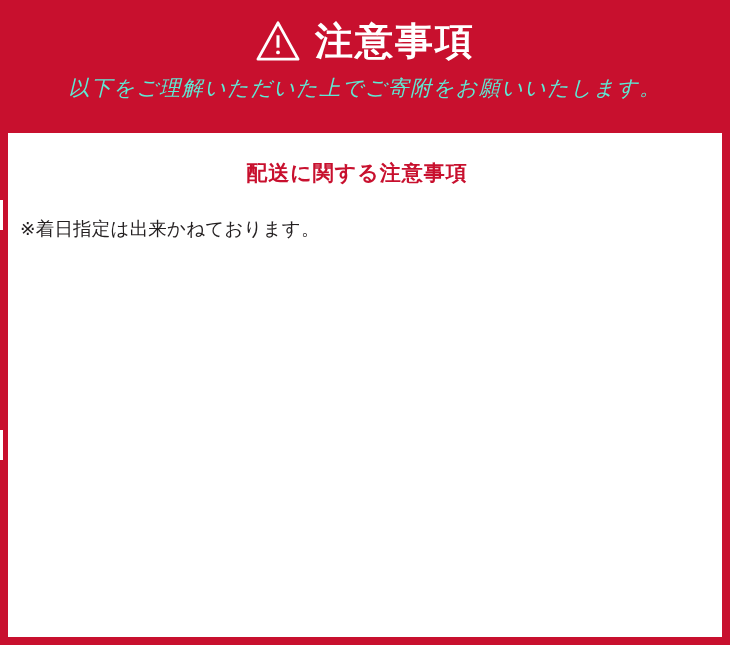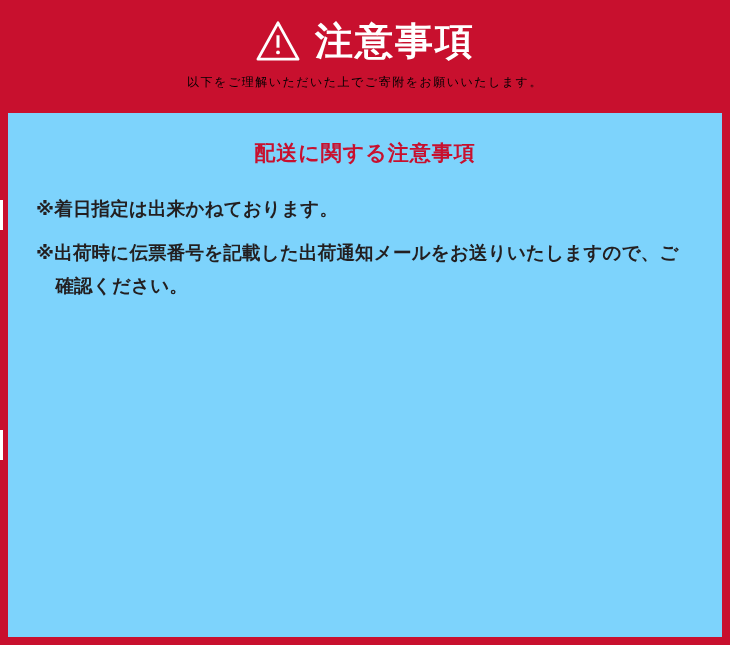--- a/index.html
+++ b/index.html
@@ -49,52 +49,52 @@
     font-size: 38px;
     font-weight: bold;
     letter-spacing: 2px;
     line-height: 1;
     color: #ffffff;
     white-space: nowrap;
   }
 
   .header-subtitle {
     margin-top: 12px;
-    font-size: 12px;
+    font-size: 21px;
     letter-spacing: 1.5px;
-    color: #000000;
+    color: #5eead4;
     white-space: nowrap;
+    font-style: italic;
   }
 
   
   .notice-body {
     position: relative;
-    margin: 8px 8px 8px 8px;
-    background: #7dd3fc;
+    margin: 17px 8px 8px 8px;
+    background: #ffffff;
     flex: 1;
     box-sizing: border-box;
-    padding: 26px 28px 20px 28px;
+    padding: 26px 28px 20px 12px;
     overflow: hidden;
   }
 
   .section-title {
     text-align: center;
     color: #c8102e;
     font-size: 21px;
     font-weight: bold;
     letter-spacing: 1px;
     margin-bottom: 26px;
   }
 
   .notice-list {
     list-style: none;
     margin: 0;
     padding: 0;
     color: #231f20;
-    font-weight: bold;
   }
 
   .notice-list li {
     font-size: 18.5px;
     line-height: 1.75;
     margin-bottom: 12px;
     padding-left: 1.05em;
     text-indent: -1.05em;
     letter-spacing: 0.2px;
   }
@@ -129,19 +129,18 @@
       </span>
       <div class="header-title">注意事項</div>
     </div>
     <div class="header-subtitle">以下をご理解いただいた上でご寄附をお願いいたします。</div>
   </div>
 
   <div class="notice-body">
     <div class="section-title">配送に関する注意事項</div>
     <ul class="notice-list">
       <li>※着日指定は出来かねております。</li>
-      <li>※出荷時に伝票番号を記載した出荷通知メールをお送りいたしますので、ご確認ください。</li>
     </ul>
   </div>
 
   <div class="edge-nick top"></div>
   <div class="edge-nick bottom"></div>
 </div>
 
 </body></html>

